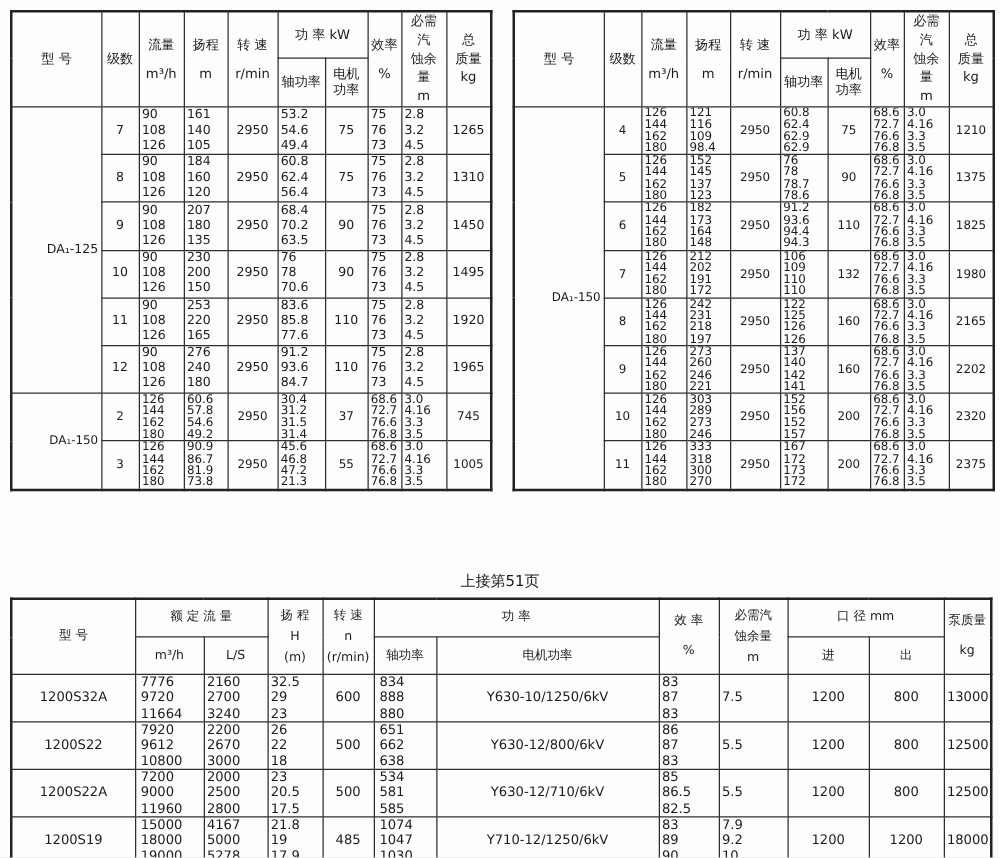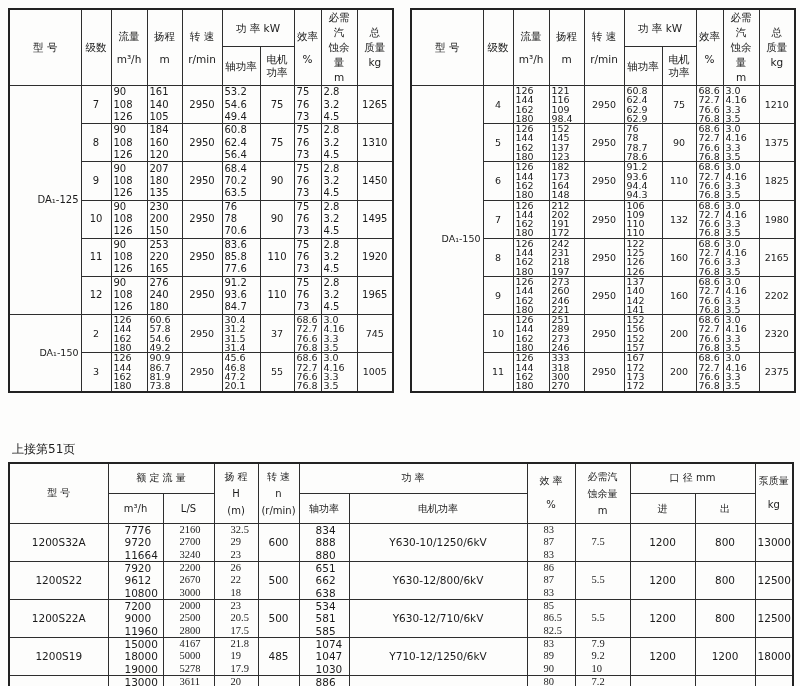--- a/index.html
+++ b/index.html
@@ -22,32 +22,32 @@
   table.pump tr.h1{height:26px;} table.pump tr.h2{height:27px;}
   table.pump tr.data{height:38px;}
   table.pump td{font-size:10px;}
   tr.r3 td{line-height:12.3px;}
   tr.r4 td{font-size:9.5px;line-height:9.3px;}
   td.c{text-align:center;}
   td.l{text-align:left;padding-left:4px;}
   td.model{text-align:right;font-size:10.5px;line-height:13px;}
   
   .note{
-    text-align:left;font-size:12px;padding:0 4px;margin-top:48px;margin-bottom:4px;
+    text-align:center;font-size:12px;padding:0 4px;margin-top:64px;margin-bottom:4px;
   }
   
   table.bottom{width:784px;}
   table.bottom th{font-size:10px;line-height:14px;text-align:center;}
   table.bottom th.lh2{line-height:24px;}
   table.bottom th.lh3{line-height:17px;}
   table.bottom tr.h1{height:31px;} table.bottom tr.h2{height:30px;}
   table.bottom tr.data{height:38px;}
   table.bottom td{font-size:10.5px;line-height:12.3px;}
-  table.bottom td.l2{text-align:left;padding-left:16px;}
-  table.bottom td.l3{text-align:left;padding-left:16px;font-family:Liberation Serif, serif;}
+  table.bottom td.l2{text-align:left;padding-left:4px;}
+  table.bottom td.l3{text-align:left;padding-left:2px;}
 </style>
 </head>
 <body>
 
 <div class="page">
 
   <div class="top-tables">
 
     <table class="spec pump">
       <colgroup>
@@ -248,21 +248,21 @@
 162
 180</td>
         <td class="l">90.9
 86.7
 81.9
 73.8</td>
         <td class="c">2950</td>
         <td class="l">45.6
 46.8
 47.2
-20.1</td>
+21.3</td>
         <td class="c">55</td>
         <td class="l">68.6
 72.7
 76.6
 76.8</td>
         <td class="l">3.0
 4.16
 3.3
 3.5</td>
         <td class="c">1005</td>
@@ -464,21 +464,21 @@
 3.3
 3.5</td>
         <td class="c">2202</td>
       </tr>
       <tr class="data r4">
         <td class="c">10</td>
         <td class="l">126
 144
 162
 180</td>
-        <td class="l">251
+        <td class="l">303
 289
 273
 246</td>
         <td class="c">2950</td>
         <td class="l">152
 156
 152
 157</td>
         <td class="c">200</td>
         <td class="l">68.6

